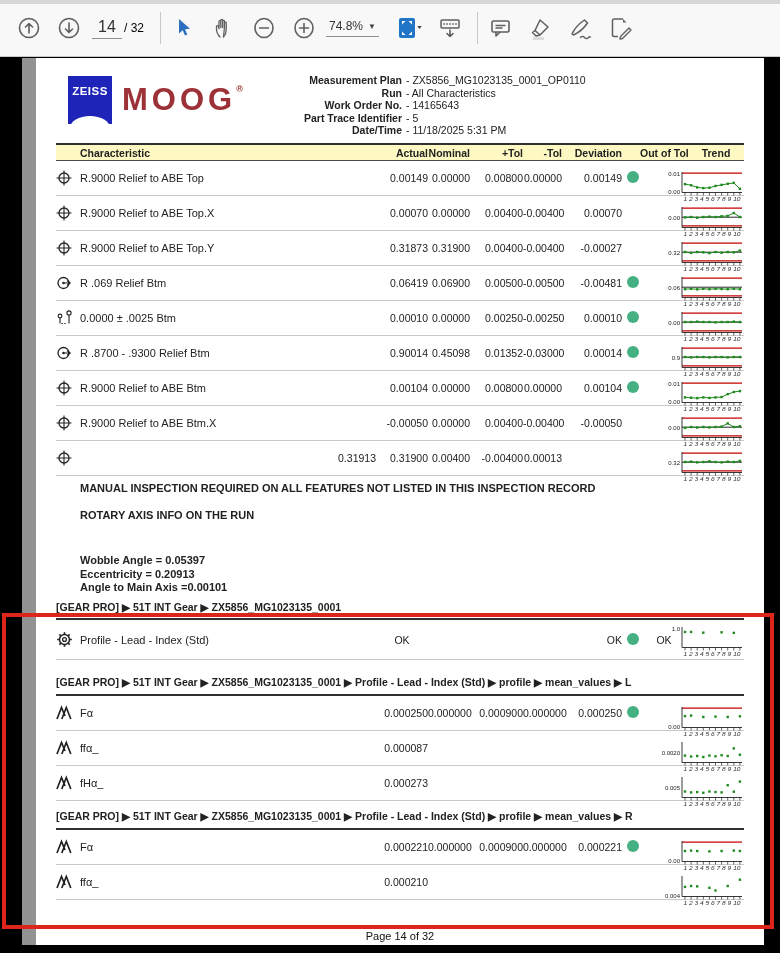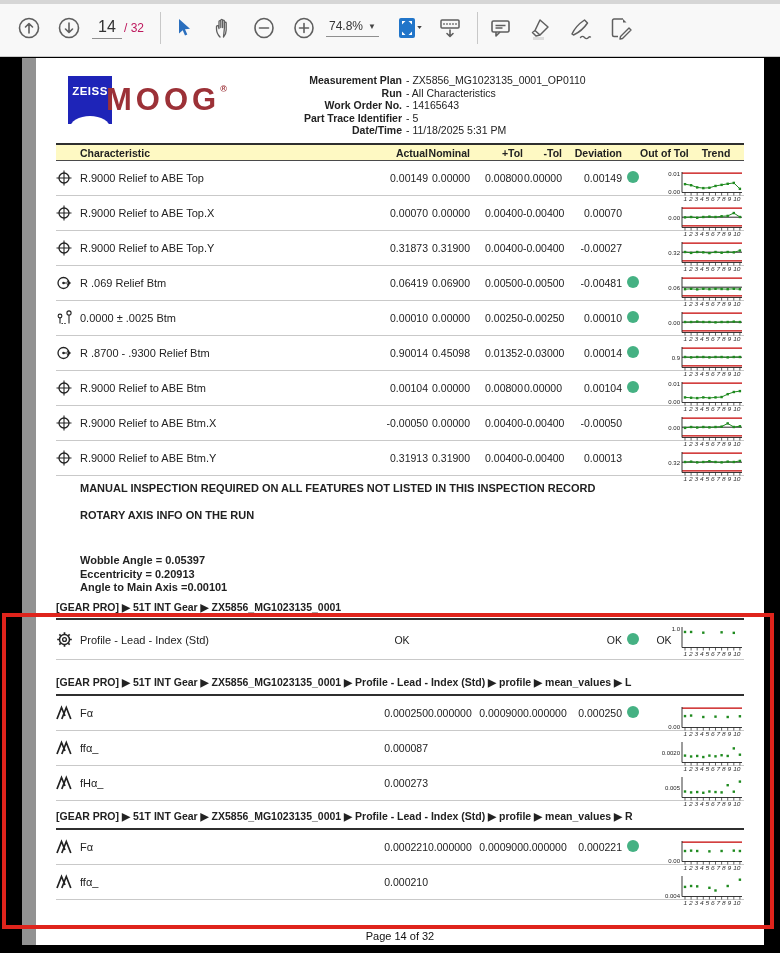--- a/index.html
+++ b/index.html
@@ -7,37 +7,37 @@
   .screen{position:relative;width:780px;height:953px;background:#000;overflow:hidden;
           font-family:"Liberation Sans",sans-serif;color:#222;}
   
   .toolbar{position:absolute;top:0;left:0;width:780px;height:57px;background:#f8f8f8;
            border-bottom:1px solid #c9c9c9;display:flex;align-items:center;padding-left:16px;}
   .toolbar::before{content:"";position:absolute;top:0;left:0;right:0;height:4px;background:#d6d6d6;}
   .tbtn{display:flex;align-items:center;justify-content:center;height:36px;min-width:26px;cursor:pointer;}
   .tsep{width:1px;height:32px;background:#c8c8c8;margin:0 10px;}
   .pagebox{width:30px;text-align:center;font-size:16px;color:#333;border-bottom:1px solid #8f8f8f;
            padding-bottom:2px;margin:0 2px 0 10px;}
-  .pagetotal{font-size:12px;color:#be185d;margin-right:6px;}
+  .pagetotal{font-size:12px;color:#000000;margin-right:6px;}
   .zoombox{display:flex;align-items:center;gap:5px;font-size:12px;color:#333;
            border-bottom:1px solid #8f8f8f;padding:0 3px 3px 3px;margin:0 4px;}
   .caret{font-size:8px;color:#444;}
   .mlg{margin-left:14px;} .mmd{margin-left:9px;}
   
   .viewport{position:absolute;top:58px;left:0;width:780px;height:887px;background:#929292;}
   .edge-left{position:absolute;top:58px;left:0;width:22px;height:895px;background:#000;}
   .edge-right{position:absolute;top:58px;right:0;width:16px;height:895px;background:#000;}
   .edge-bottom{position:absolute;left:0;bottom:0;width:780px;height:8px;background:#000;}
   .page{position:absolute;left:36px;top:58px;width:728px;height:887px;background:#fff;overflow:hidden;}
   
   .zeiss{position:absolute;left:32px;top:18px;width:44px;height:48px;background:#1e24b8;overflow:hidden;}
   .zeiss .zt{position:absolute;top:9px;left:0;width:100%;text-align:center;color:#fff;
              font-family:Liberation Sans, sans-serif;font-weight:bold;font-size:11.5px;letter-spacing:.5px;}
   .zeiss .arc{position:absolute;left:2px;bottom:-16px;width:40px;height:24px;background:#fff;border-radius:50% 50% 0 0;}
-  .moog{position:absolute;left:70px;top:24px;font-size:31px;font-weight:bold;color:#9c3137;letter-spacing:4px;}
+  .moog{position:absolute;left:86px;top:24px;font-size:31px;font-weight:bold;color:#9c3137;letter-spacing:4px;}
   .moog sup{font-size:9px;vertical-align:18px;letter-spacing:0;}
   .doc-info{position:absolute;left:150px;top:16px;width:460px;font-size:10.5px;line-height:12.6px;}
   .fi{display:flex;}
   .fi .flabel{width:216px;text-align:right;font-weight:bold;white-space:pre;}
   .fi .fval{margin-left:4px;}
   .fi .fval::before{content:"- ";}
   
   .tablewrap{position:absolute;left:20px;top:85px;width:688px;}
   .grid{display:grid;grid-template-columns:24px 296px 52px 42px 53px 39px 60px 18px 48px 1fr;align-items:center;}
   .thead{height:18px;background:#fef9c3;border-top:2px solid #2f2f2f;border-bottom:1px solid #4a4a4a;
@@ -588,21 +588,20 @@
             </svg>
           </span>
       </div>
       <div class="grid trow">
         <span class="cicon">
             <svg width="16" height="16" viewBox="0 0 16 16">
               <circle cx="8" cy="8" r="5" fill="none" stroke="#222" stroke-width="1.3"></circle>
               <path d="M8 0.5 V15.5 M0.5 8 H15.5" stroke="#222" stroke-width="1.1"></path>
             </svg>
           </span>
-        <span class="cname">R.9000 Relief to ABE Btm.Y</span>
         <span class="num">0.31913</span>
         <span class="num">0.31900</span>
         <span class="num">0.00400</span>
         <span class="num">-0.00400</span>
         <span class="num">0.00013</span>
         <span><span class="okdot" style="visibility: hidden;"></span></span>
         <span></span>
           <span></span>
         <span class="spark">
             <svg width="88" height="34" viewBox="0 0 88 34">

